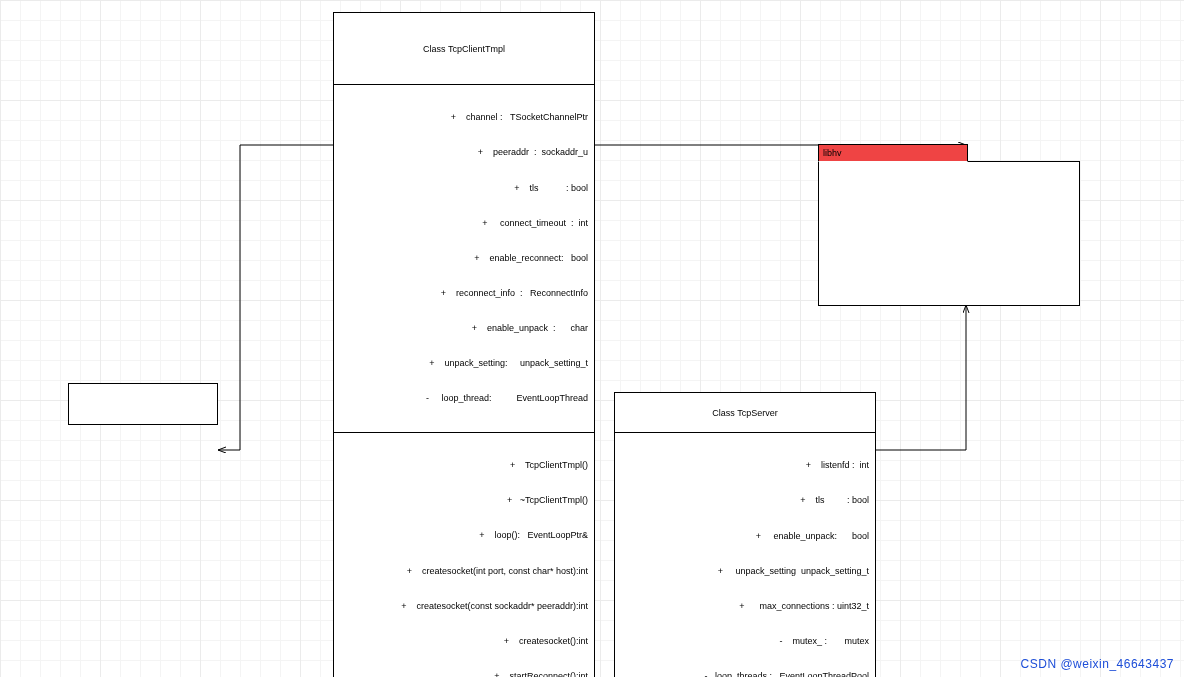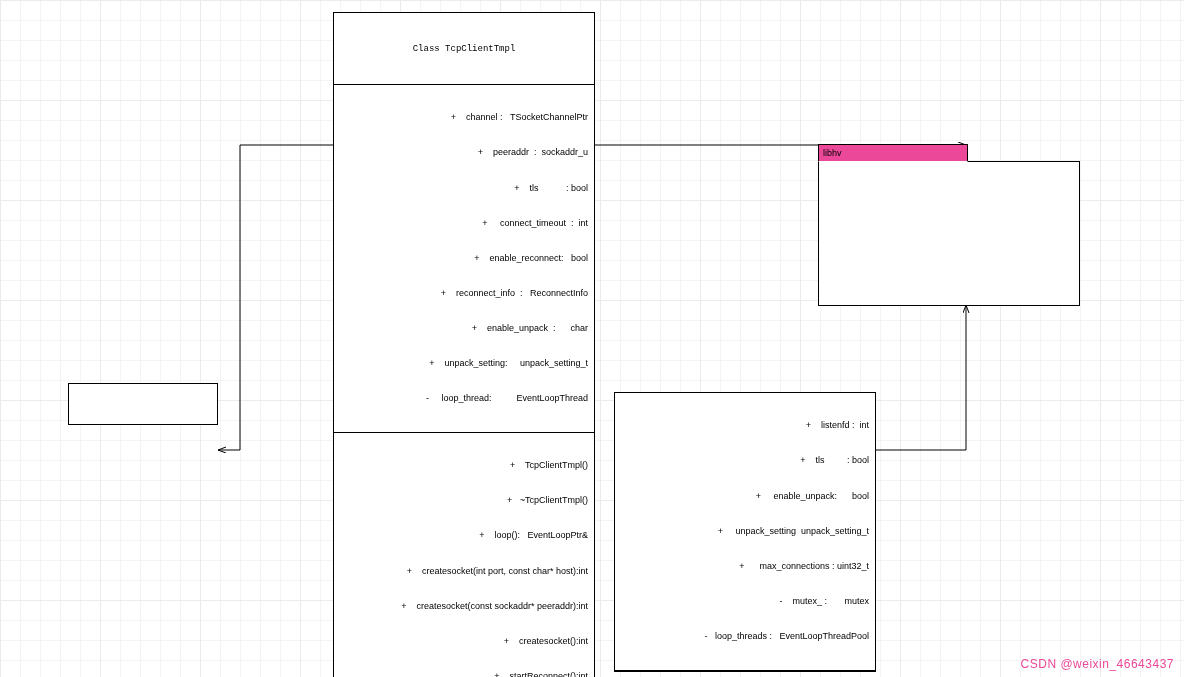--- a/index.html
+++ b/index.html
@@ -51,34 +51,34 @@
   }
   .uml-attrs div, .uml-ops div { overflow: hidden; text-align: right; }
 
   
   #cls-reconnect { left: 68px;  top: 383px; width: 150px; }
   #cls-reconnect .uml-name  { height: 30px; }
   #cls-reconnect .uml-attrs { }
   #cls-reconnect .uml-ops   { height: 40px; }
 
   #cls-client   { left: 333px; top: 12px;  width: 262px; }
-  #cls-client .uml-name  { height: 72px; font-family: Liberation Mono, monospace; }
+  #cls-client .uml-name  { height: 72px; }
   #cls-client .uml-attrs { }
   #cls-client .uml-ops   { }
 
   #cls-server   { left: 614px; top: 392px; width: 262px; }
   #cls-server .uml-name  { height: 40px; }
   #cls-server .uml-attrs { }
 
   #cls-libhv    { left: 819px; top: 145px; width: 260px; height: 160px; }
   #cls-libhv .uml-tab {
     position: absolute;
     top: -1px; left: -1px;
     width: 150px; height: 18px;
-    background:#ec4899;
+    background:#ef4444;
     border:1px solid #000;
     border-bottom: 1px solid #fff;
     display:flex; align-items:center;
     padding-left:4px;
     box-sizing:border-box;
     z-index:2;
   }
   #cls-libhv .pkg-body {
     position:absolute;
     left:-1px; right:-1px; top:16px; bottom:-1px;
@@ -89,21 +89,21 @@
   svg.connectors {
     position:absolute;
     left:0; top:0;
     width:1184px; height:677px;
     pointer-events:none;
   }
 
   .watermark {
     position:absolute;
     right:10px; bottom:6px;
-    color:#ec4899;
+    color:#1d4ed8;
     font-size:12px;
     letter-spacing:0.5px;
     font-family: Arial, sans-serif;
   }
 </style>
 </head>
 <body>
 
 <svg class="connectors">
   <defs>
@@ -152,20 +152,21 @@
     
     
     
     
     
     
   </div>
 </div>
 
 <div id="cls-server" class="uml-class">
+  <div class="uml-name">Class TcpServer</div>
   <div class="uml-attrs">
     <div>+    listenfd :  int</div>
     <div>+    tls         : bool</div>
     <div>+     enable_unpack:      bool</div>
     <div>+     unpack_setting  unpack_setting_t</div>
     <div>+      max_connections : uint32_t</div>
     <div>-    mutex_ :       mutex</div>
     <div>-   loop_threads :   EventLoopThreadPool</div>
   </div>
 

